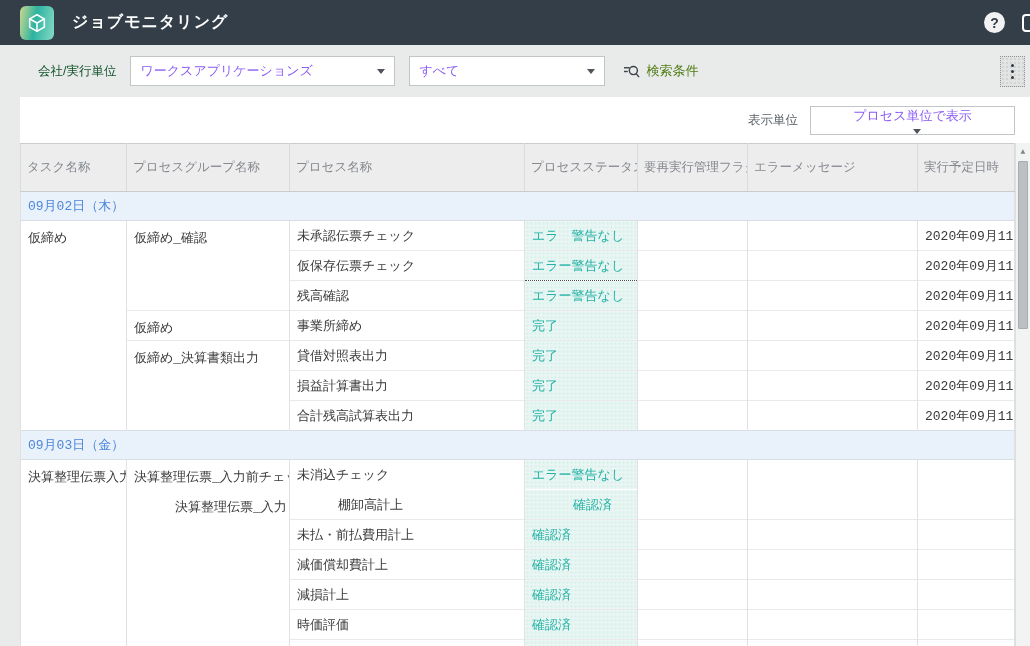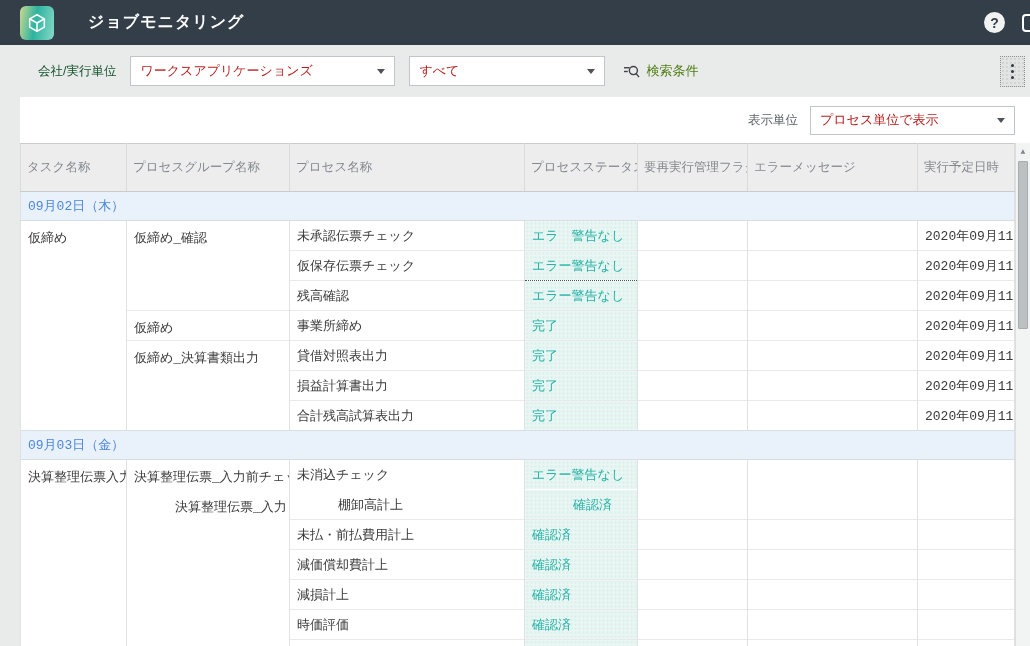--- a/index.html
+++ b/index.html
@@ -1,57 +1,57 @@
 <!DOCTYPE html>
 <html><head>
 <meta charset="utf-8">
 <style>
   * { margin:0; padding:0; box-sizing:border-box; }
   html,body { width:1030px; height:646px; overflow:hidden;
     font-family:"Liberation Sans","DejaVu Sans",sans-serif; background:#e9eaea; }
 
   
   .app-header { position:absolute; left:0; top:0; width:1030px; height:45px;
-    background:#333e48; display:flex; align-items:center; padding:0 0 0 20px;gap:16px; }
+    background:#333e48; display:flex; align-items:center; padding:0 0 0 20px; }
   .logo { width:34px; height:34px; border-radius:6px; flex:0 0 auto;
     background:linear-gradient(100deg,#ccd88f 0%,#2db3a0 45%,#86dac7 100%);
     display:flex; align-items:center; justify-content:center; }
   .app-title { color:#ffffff; font-size:16px; font-weight:bold; letter-spacing:1px; margin-left:18px; }
   .header-right { margin-left:auto; display:flex; align-items:center; }
   .help-icon { width:21px; height:21px; border-radius:50%; background:#f2f2f2; color:#333e48;
     font-weight:bold; font-size:14px; display:flex; align-items:center; justify-content:center;
     cursor:pointer; margin-right:17px; }
   .edge-icon { width:18px; height:18px; border:2px solid #fff; border-radius:4px;
     margin-right:-10px; flex:0 0 auto; }
 
   
   .filter-bar { position:absolute; left:0; top:45px; width:1030px; height:52px;
     display:flex; align-items:center; padding-left:38px; background:#e9eaea; }
   .filter-label { font-size:12.5px; color:#14532d; margin-right:14px; }
   .select { height:30px; background:#fff; border:1px solid #c2c5c7; display:flex;
-    align-items:center; padding:0 9px; font-size:13px; color:#b91c1c; cursor:pointer; }
+    align-items:center; padding:0 9px; font-size:13px; color:#8b5cf6; cursor:pointer; }
   .select .val { flex:1 1 auto; overflow:hidden; white-space:nowrap; }
   .caret { width:0; height:0; border-left:4px solid transparent; border-right:4px solid transparent;
     border-top:5px solid #4e545a; margin-left:8px; flex:0 0 auto; }
   .sel-company { width:265px; }
   .sel-unit { width:196px; margin-left:14px; }
   .search-btn { display:flex; align-items:center; margin-left:18px; cursor:pointer;
     font-size:13px; color:#4d7c0f; background:none; border:none; }
   .search-btn svg { margin-right:6px; }
   .kebab-btn { margin-left:auto; margin-right:5px; width:25px; height:31px;
     border:1px dotted #8d9194; background:#e2e3e3;
     background-image:radial-gradient(#d2d4d4 1px, transparent 1px); background-size:4px 4px;
     display:flex; flex-direction:column; align-items:center; justify-content:center; gap:3px; cursor:pointer; }
   .kebab-btn i { width:3px; height:3px; background:#2f383f; border-radius:50%; }
 
   
   .content { position:absolute; left:20px; top:97px; width:1010px; height:549px; background:#ffffff;font-family:Liberation Mono, monospace; }
   .view-row { height:46px; display:flex; align-items:center; justify-content:flex-end; padding-right:15px; }
   .view-label { font-size:12.5px; color:#5b6266; margin-right:12px; }
-  .sel-view { width:205px; height:29px; }
+  .sel-view { width:205px; height:29px;flex-direction:column; }
 
   
   .table-wrap { position:absolute; left:0; top:46px; right:15px; bottom:0; overflow:hidden; }
   table { border-collapse:collapse; table-layout:fixed; width:995px; }
   th { height:26px; background:#ededee; color:#85898e; font-weight:normal; font-size:12.5px;
     text-align:left; padding:15px 6px; border-top:1px solid #c9cbcd; border-bottom:1px solid #c9cbcd;
     border-right:1px solid #d9dbdd; border-left:1px solid #d9dbdd; overflow:hidden; white-space:nowrap; }
   td { font-size:13px; color:#3a3a3a; padding:0 7px; border-right:1px solid #dfe1e2;
     border-left:1px solid #dfe1e2; border-top:1px solid #e9e9e9; overflow:hidden; white-space:nowrap; }
   tr.date-row td { height:29px; background:#e9f1fb; color:#4c87d9;

